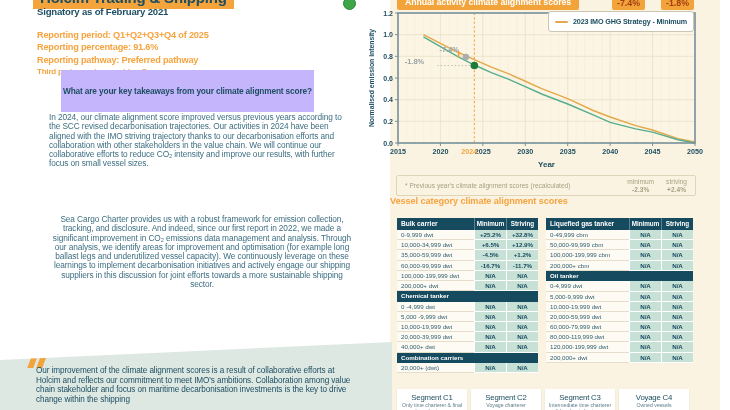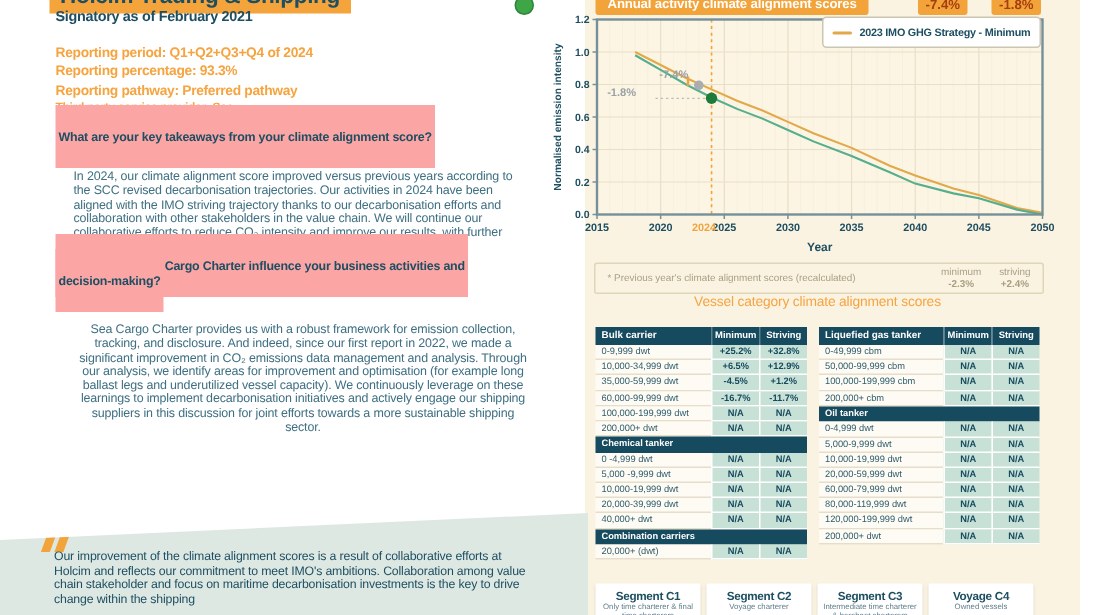--- a/index.html
+++ b/index.html
@@ -12,21 +12,21 @@
   .logo-dot{position:absolute;left:343px;top:-3px;width:13px;height:13px;border-radius:50%;
     background:#3FA648;border:1px solid #2e8538;box-sizing:border-box;}
   .signatory{position:absolute;left:37px;top:6px;font-size:9.6px;font-weight:700;color:#1D4E61;letter-spacing:-0.2px;}
   .meta{position:absolute;left:37px;top:29px;color:#F6A440;font-weight:700;}
   .meta-line{font-size:9.2px;line-height:12.4px;letter-spacing:-0.2px;}
   .meta-line.small{font-size:8px;line-height:11.5px;}
   .q{position:absolute;left:37px;width:300px;font-size:8.3px;font-weight:700;color:#1D4E61;
      line-height:10.4px;letter-spacing:-0.15px;}
   .q1{top:86px;}
   .q2{top:172px;width:292px;}
-  .hl{background:#fca5a5;padding:16px 2px;box-decoration-break:clone;-webkit-box-decoration-break:clone;}
+  .hl{background:#c4b5fd;padding:16px 2px;box-decoration-break:clone;margin-left:24px;-webkit-box-decoration-break:clone;}
   .body{position:absolute;left:37px;width:306px;margin:12px;font-size:8.3px;line-height:9.25px;
      color:#3E6F82;letter-spacing:-0.1px;}
   .p1{top:101px;}
   .p2{top:203px;text-align:center;}
   
   .quote-box{position:absolute;left:0;top:340px;width:392px;height:71px;background:#DEE8E3;
      clip-path:polygon(0 20px,100% 2px,100% 100%,0 100%);}
   .qmark{position:absolute;left:30px;top:13px;display:flex;gap:3px;}
   .qmark i{display:block;width:6px;height:15px;background:#F2A43A;transform:skewX(-20deg);}
   .quote-text{position:absolute;left:36px;top:26px;width:322px;font-size:8.2px;font-weight:400;
@@ -46,64 +46,63 @@
   .lg-swatch{display:inline-block;width:13px;height:2px;border-radius:1px;flex:0 0 13px;}
   .lg-label{font-size:7.2px;font-weight:700;color:#1D4E61;white-space:nowrap;letter-spacing:-0.15px;}
   
   .footnote{position:absolute;left:396px;top:175px;width:300px;height:21px;border:1px solid #DFD6B8;
      border-radius:2px;box-sizing:border-box;display:flex;align-items:center;gap:12px;padding:0 8px;
      color:#A89F82;font-size:6.6px;}
   .fn-text{flex:1;}
   .fn-col{text-align:center;line-height:7.6px;}
   .fn-col .fn-val{font-weight:600;}
   
-  .vt-title{position:absolute;left:390px;top:196px;width:310px;text-align:center;color:#F6A440;
-     font-size:9.2px;font-weight:400;letter-spacing:-0.1px;}
+  .vt-title{position:absolute;left:390px;top:196px;width:310px;color:#F6A440;
+     font-size:9.2px;font-weight:700;letter-spacing:-0.1px;}
   .tables{position:absolute;left:397px;top:218px;display:flex;gap:8px;}
   .vtable{display:flex;flex-direction:column;font-size:6.2px;}
   #table-left{width:141px;}
   #table-right{width:147px;}
   .vtr{display:flex;height:10.2px;line-height:10.3px;}
   .vtr.vhead{height:12px;line-height:12px;}
   .vtr.vsub{background:#164A5E;color:#fff;font-weight:700;height:10.6px;line-height:10.8px;padding-left:4px;}
   .vtd{box-sizing:border-box;overflow:hidden;white-space:nowrap;}
   .vtd.vlabel{flex:1;background:#FDFBF3;color:#2F5D6E;padding-left:4px;border-bottom:1px solid #E5DECB;}
   .vtd.vval{width:32px;background:#C8E1D7;color:#164A5E;font-weight:700;text-align:center;
      border-bottom:1px solid #fff;border-left:1px solid #fff;}
   .vhead .vtd{background:#164A5E !important;color:#fff !important;font-weight:700;border-bottom:none;}
   .vhead .vval{border-left:1px solid rgba(255,255,255,.3);font-size:6.3px;}
   .vhead .vlabel{font-size:6.6px;}
   
   .segments{position:absolute;left:397px;top:389px;width:292px;display:flex;gap:4px;}
   .seg-box{flex:1 1 0;background:#fff;border-radius:1px;box-shadow:0 1px 2px rgba(0,0,0,.10);
      text-align:center;padding:4px 2px;height:34px;box-sizing:border-box;}
-  .seg-title{font-size:7.8px;font-weight:700;color:#1D4E61;letter-spacing:-0.2px;}
+  .seg-title{font-size:7.8px;font-weight:400;color:#1D4E61;letter-spacing:-0.2px;}
   .seg-sub{font-size:5.2px;line-height:5.9px;color:#5F7D8A;margin-top:1px;}
 </style>
 </head>
 <body>
 
 <div class="page">
   <div class="right-panel"></div>
 
   <div class="doc-title">Holcim Trading &amp; Shipping</div>
   <div class="logo-dot"></div>
   <div class="signatory">Signatory as of February 2021</div>
 
   <div class="meta">
-    <div class="meta-line">Reporting period: Q1+Q2+Q3+Q4 of 2024</div>
-    <div class="meta-line">Reporting percentage: 93.3%</div>
+    <div class="meta-line">Reporting period: Q1+Q2+Q3+Q4 of 2025</div>
+    <div class="meta-line">Reporting percentage: 91.6%</div>
     <div class="meta-line">Reporting pathway: Preferred pathway</div>
     <div class="meta-line small">Third party service provider: Sea</div>
   </div>
 
   <div class="q q1"><span class="hl">What are your key takeaways from your climate alignment score?</span></div>
   <p class="body p1">In 2024, our climate alignment score improved versus previous years according to the SCC revised decarbonisation trajectories. Our activities in 2024 have been aligned with the IMO striving trajectory thanks to our decarbonisation efforts and collaboration with other stakeholders in the value chain. We will continue our collaborative efforts to reduce CO₂ intensity and improve our results, with further focus on small vessel sizes.</p>
 
-  <div class="q q2"><span class="hl">How does the Sea Cargo Charter influence your business activities and decision-making?</span></div>
   <p class="body p2">Sea Cargo Charter provides us with a robust framework for emission collection, tracking, and disclosure. And indeed, since our first report in 2022, we made a significant improvement in CO₂ emissions data management and analysis. Through our analysis, we identify areas for improvement and optimisation (for example long ballast legs and underutilized vessel capacity). We continuously leverage on these learnings to implement decarbonisation initiatives and actively engage our shipping suppliers in this discussion for joint efforts towards a more sustainable shipping sector.</p>
 
   <div class="quote-box">
     <div class="qmark">
         <i></i>
         <i></i>
       </div>
     <div class="quote-text">Our improvement of the climate alignment scores is a result of collaborative efforts at Holcim and reflects our commitment to meet IMO's ambitions. Collaboration among value chain stakeholder and focus on maritime decarbonisation investments is the key to drive change within the shipping</div>
   </div>
 

